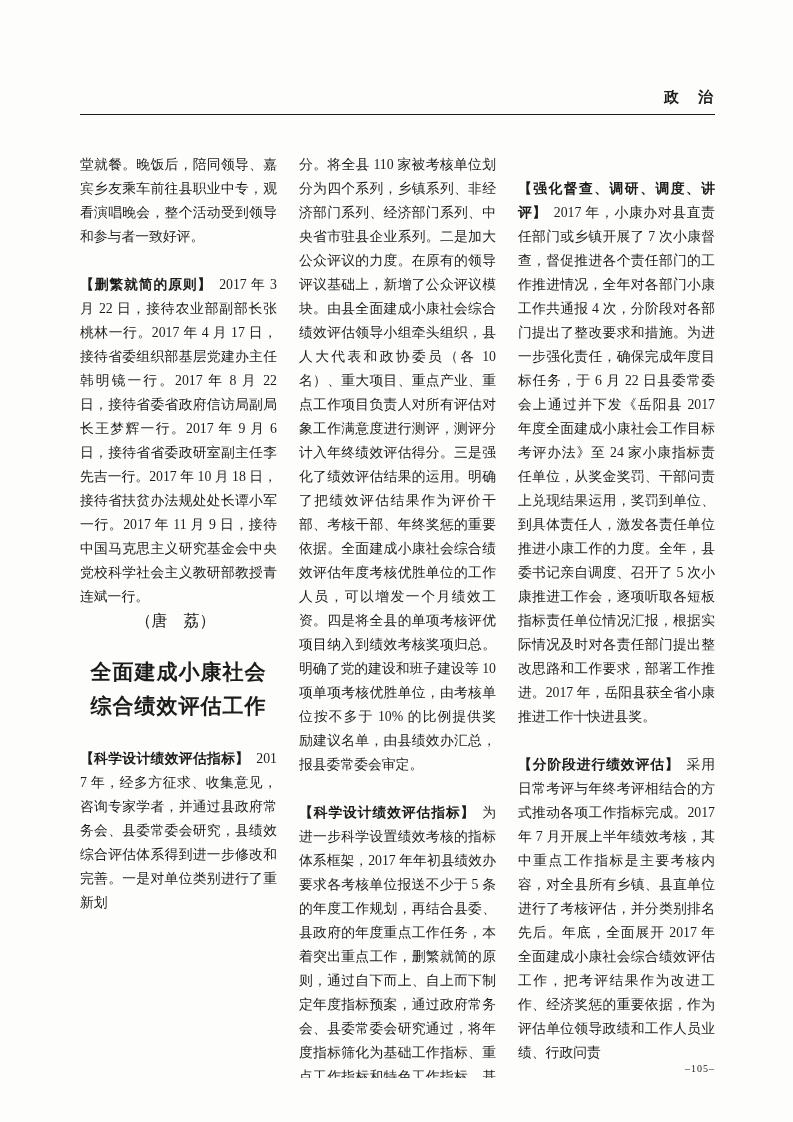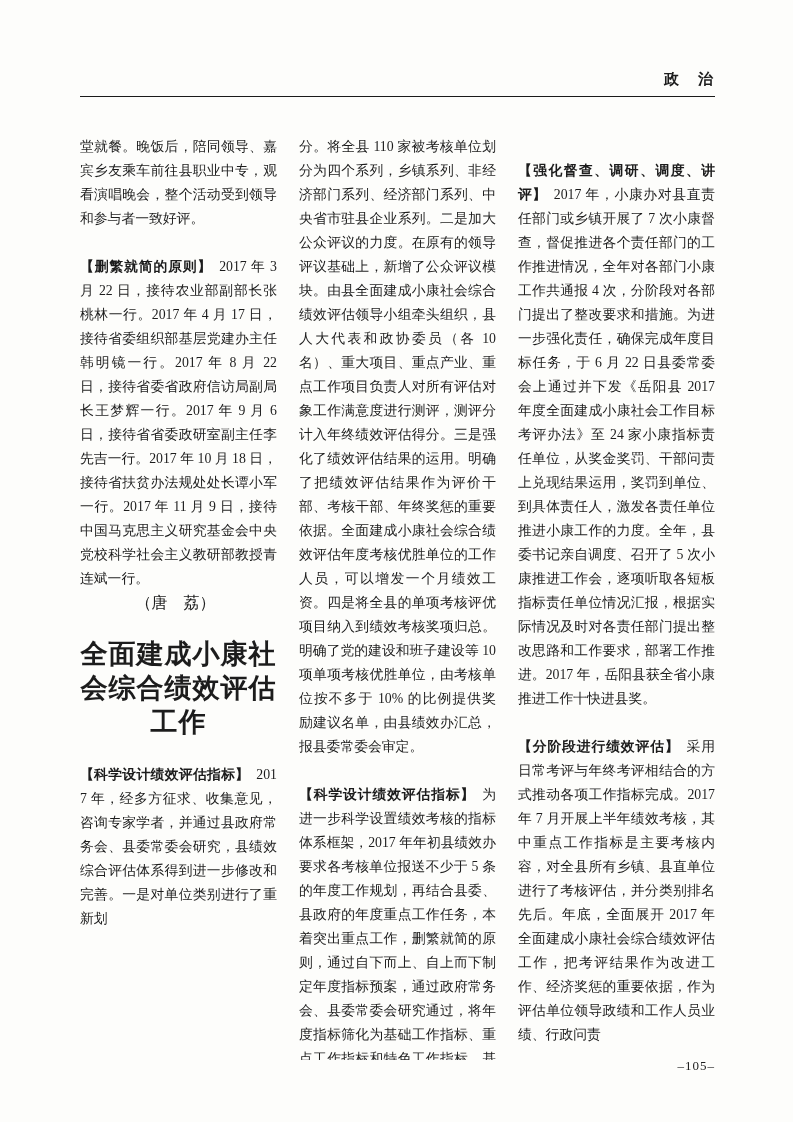--- a/index.html
+++ b/index.html
@@ -6,21 +6,21 @@
     margin: 0;
     padding: 0;
     background: #ffffff;
   }
   .page {
     position: relative;
     width: 793px;
     height: 1122px;
     background: #fdfdfb;
     box-sizing: border-box;
-    padding: 70px 78px 0 80px;
+    padding: 88px 78px 0 80px;
     font-family: "Liberation Serif", "DejaVu Serif", serif;
     color: #1c1c1c;
     overflow: hidden;
   }
   .header {
     display: flex;
     justify-content: flex-end;
     align-items: flex-end;
     padding-bottom: 7px;
     border-bottom: 1.5px solid #1a1a1a;
@@ -60,30 +60,30 @@
     margin: 0;
     font-size: 16px;
     line-height: 24px;
     text-align: center;
     padding-right: 6px;
   }
   .article-title {
     margin: 22px 0 16px 0;
     font-family: "Liberation Sans", "DejaVu Sans", sans-serif;
     font-weight: 700;
-    font-size: 27px;
+    font-size: 21px;
     line-height: 34px;
     letter-spacing: 1px;
     text-align: center;
   }
   .footer {
     position: absolute;
     right: 78px;
     bottom: 48px;
-    font-size: 13px;
+    font-size: 10px;
     letter-spacing: 1px;
   }
 </style>
 </head>
 <body>
 
 <div class="page">
 
   <div class="header">
     <span class="header-label">政　治</span>

